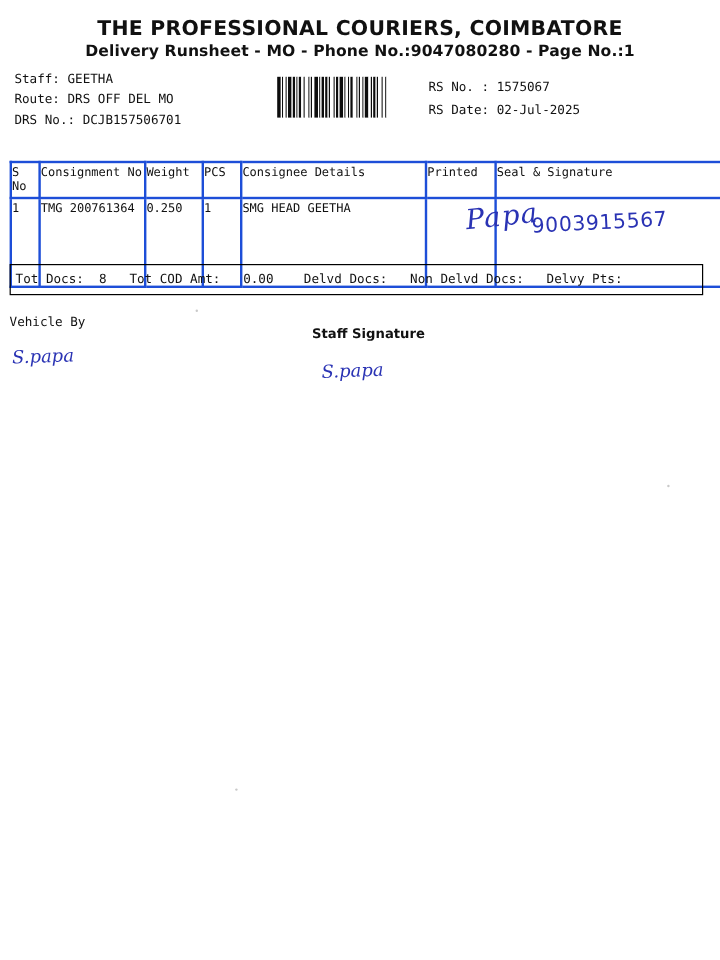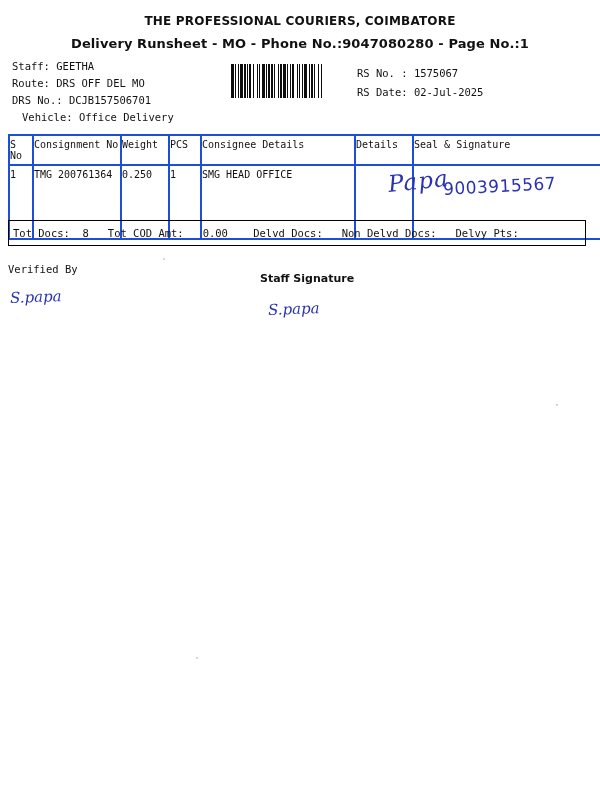--- a/index.html
+++ b/index.html
@@ -24,21 +24,21 @@
   }
 
   
   .doc-title {
     position: absolute;
     top: 14px;
     left: 0; right: 0;
     text-align: center;
     font-family: "DejaVu Sans", sans-serif;
     font-weight: bold;
-    font-size: 12px;
+    font-size: 17px;
     letter-spacing: 0.2px;
   }
   .doc-subtitle {
     position: absolute;
     top: 36px;
     left: 0; right: 0;
     text-align: center;
     font-family: "DejaVu Sans", sans-serif;
     font-weight: bold;
     font-size: 13px;
@@ -192,21 +192,20 @@
 
 <div class="sheet">
 
   <div class="doc-title">THE PROFESSIONAL COURIERS, COIMBATORE</div>
   <div class="doc-subtitle">Delivery Runsheet - MO - Phone No.:9047080280 - Page No.:1</div>
 
   <div class="meta-left">
     <div>Staff: GEETHA</div>
     <div>Route: DRS OFF DEL MO</div>
     <div>DRS No.: DCJB157506701</div>
-    <div class="indent-1">Vehicle: Office Delivery</div>
   </div>
 
   <div class="barcode-wrap">
       <div class="bc" style="width: 3px; background: rgb(13, 13, 13);"></div>
       <div class="bc" style="width: 1px; background: rgb(255, 255, 255);"></div>
       <div class="bc" style="width: 1px; background: rgb(13, 13, 13);"></div>
       <div class="bc" style="width: 2px; background: rgb(255, 255, 255);"></div>
       <div class="bc" style="width: 1px; background: rgb(13, 13, 13);"></div>
       <div class="bc" style="width: 1px; background: rgb(255, 255, 255);"></div>
       <div class="bc" style="width: 3px; background: rgb(13, 13, 13);"></div>
@@ -271,42 +270,42 @@
   </div>
 
   <table class="tbl">
     <thead>
       <tr>
         <th class="col-sno">S No</th>
         <th class="col-cn">Consignment No</th>
         <th class="col-wt">Weight</th>
         <th class="col-pcs">PCS</th>
         <th class="col-cd">Consignee Details</th>
-        <th class="col-rem">Details</th>
+        <th class="col-rem">Printed</th>
         <th class="col-seal">Seal &amp; Signature</th>
       </tr>
     </thead>
     <tbody>
       <tr>
         <td class="col-sno cell-top">1</td>
         <td class="col-cn cell-top">TMG 200761364</td>
         <td class="col-wt cell-top">0.250</td>
         <td class="col-pcs cell-top">1</td>
-        <td class="col-cd cell-top">SMG HEAD OFFICE</td>
+        <td class="col-cd cell-top">SMG HEAD GEETHA</td>
         <td class="col-rem cell-top"></td>
         <td class="col-seal cell-top"></td>
       </tr>
     </tbody>
   </table>
 
   <div class="totals">
     <div class="line">Tot Docs:  8   Tot COD Amt:   0.00    Delvd Docs:   Non Delvd Docs:   Delvy Pts:</div>
   </div>
 
-  <div class="sig-verified-label">Verified By</div>
+  <div class="sig-verified-label">Vehicle By</div>
   <div class="sig-staff-label">Staff Signature</div>
 
   <div class="ink ink-sign-seal">Papa</div>
   <div class="ink ink-phone">9003915567</div>
   <div class="ink ink-verified">S.papa</div>
   <div class="ink ink-staff">S.papa</div>
 
   <div class="speck" style="left:163px; top:258px;"></div>
   <div class="speck" style="left:196px; top:657px;"></div>
   <div class="speck" style="left:556px; top:404px;"></div>

